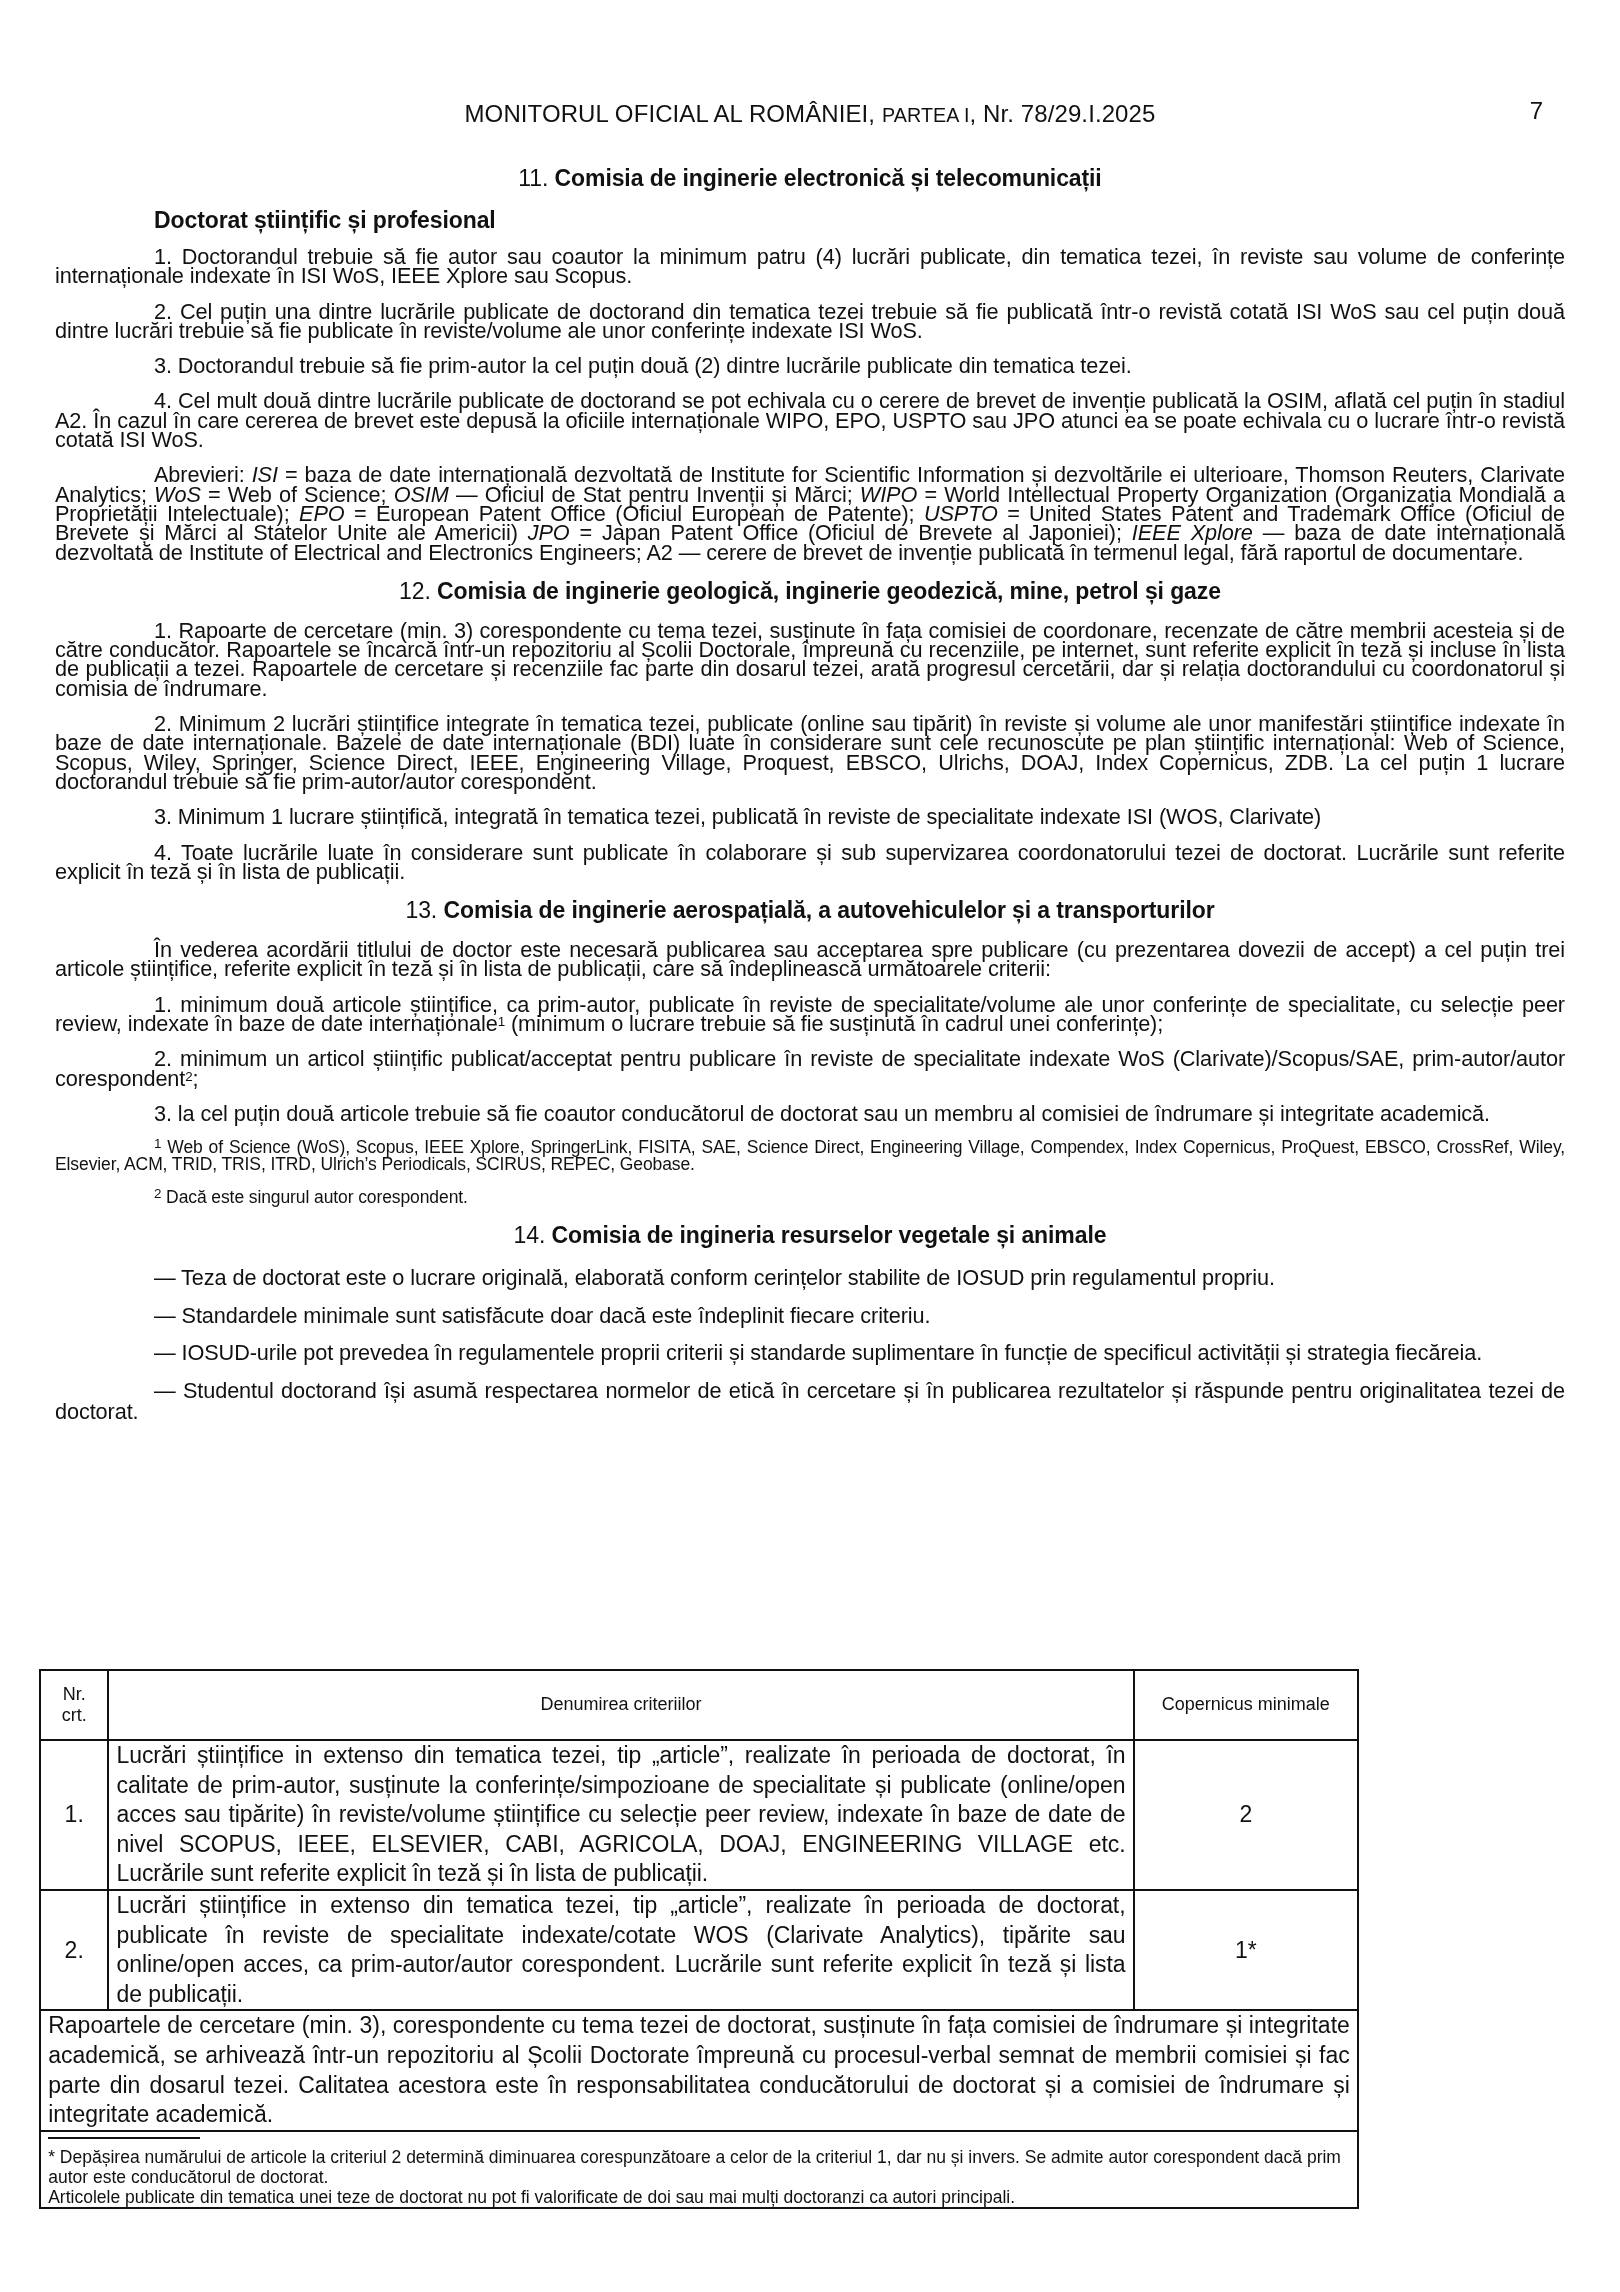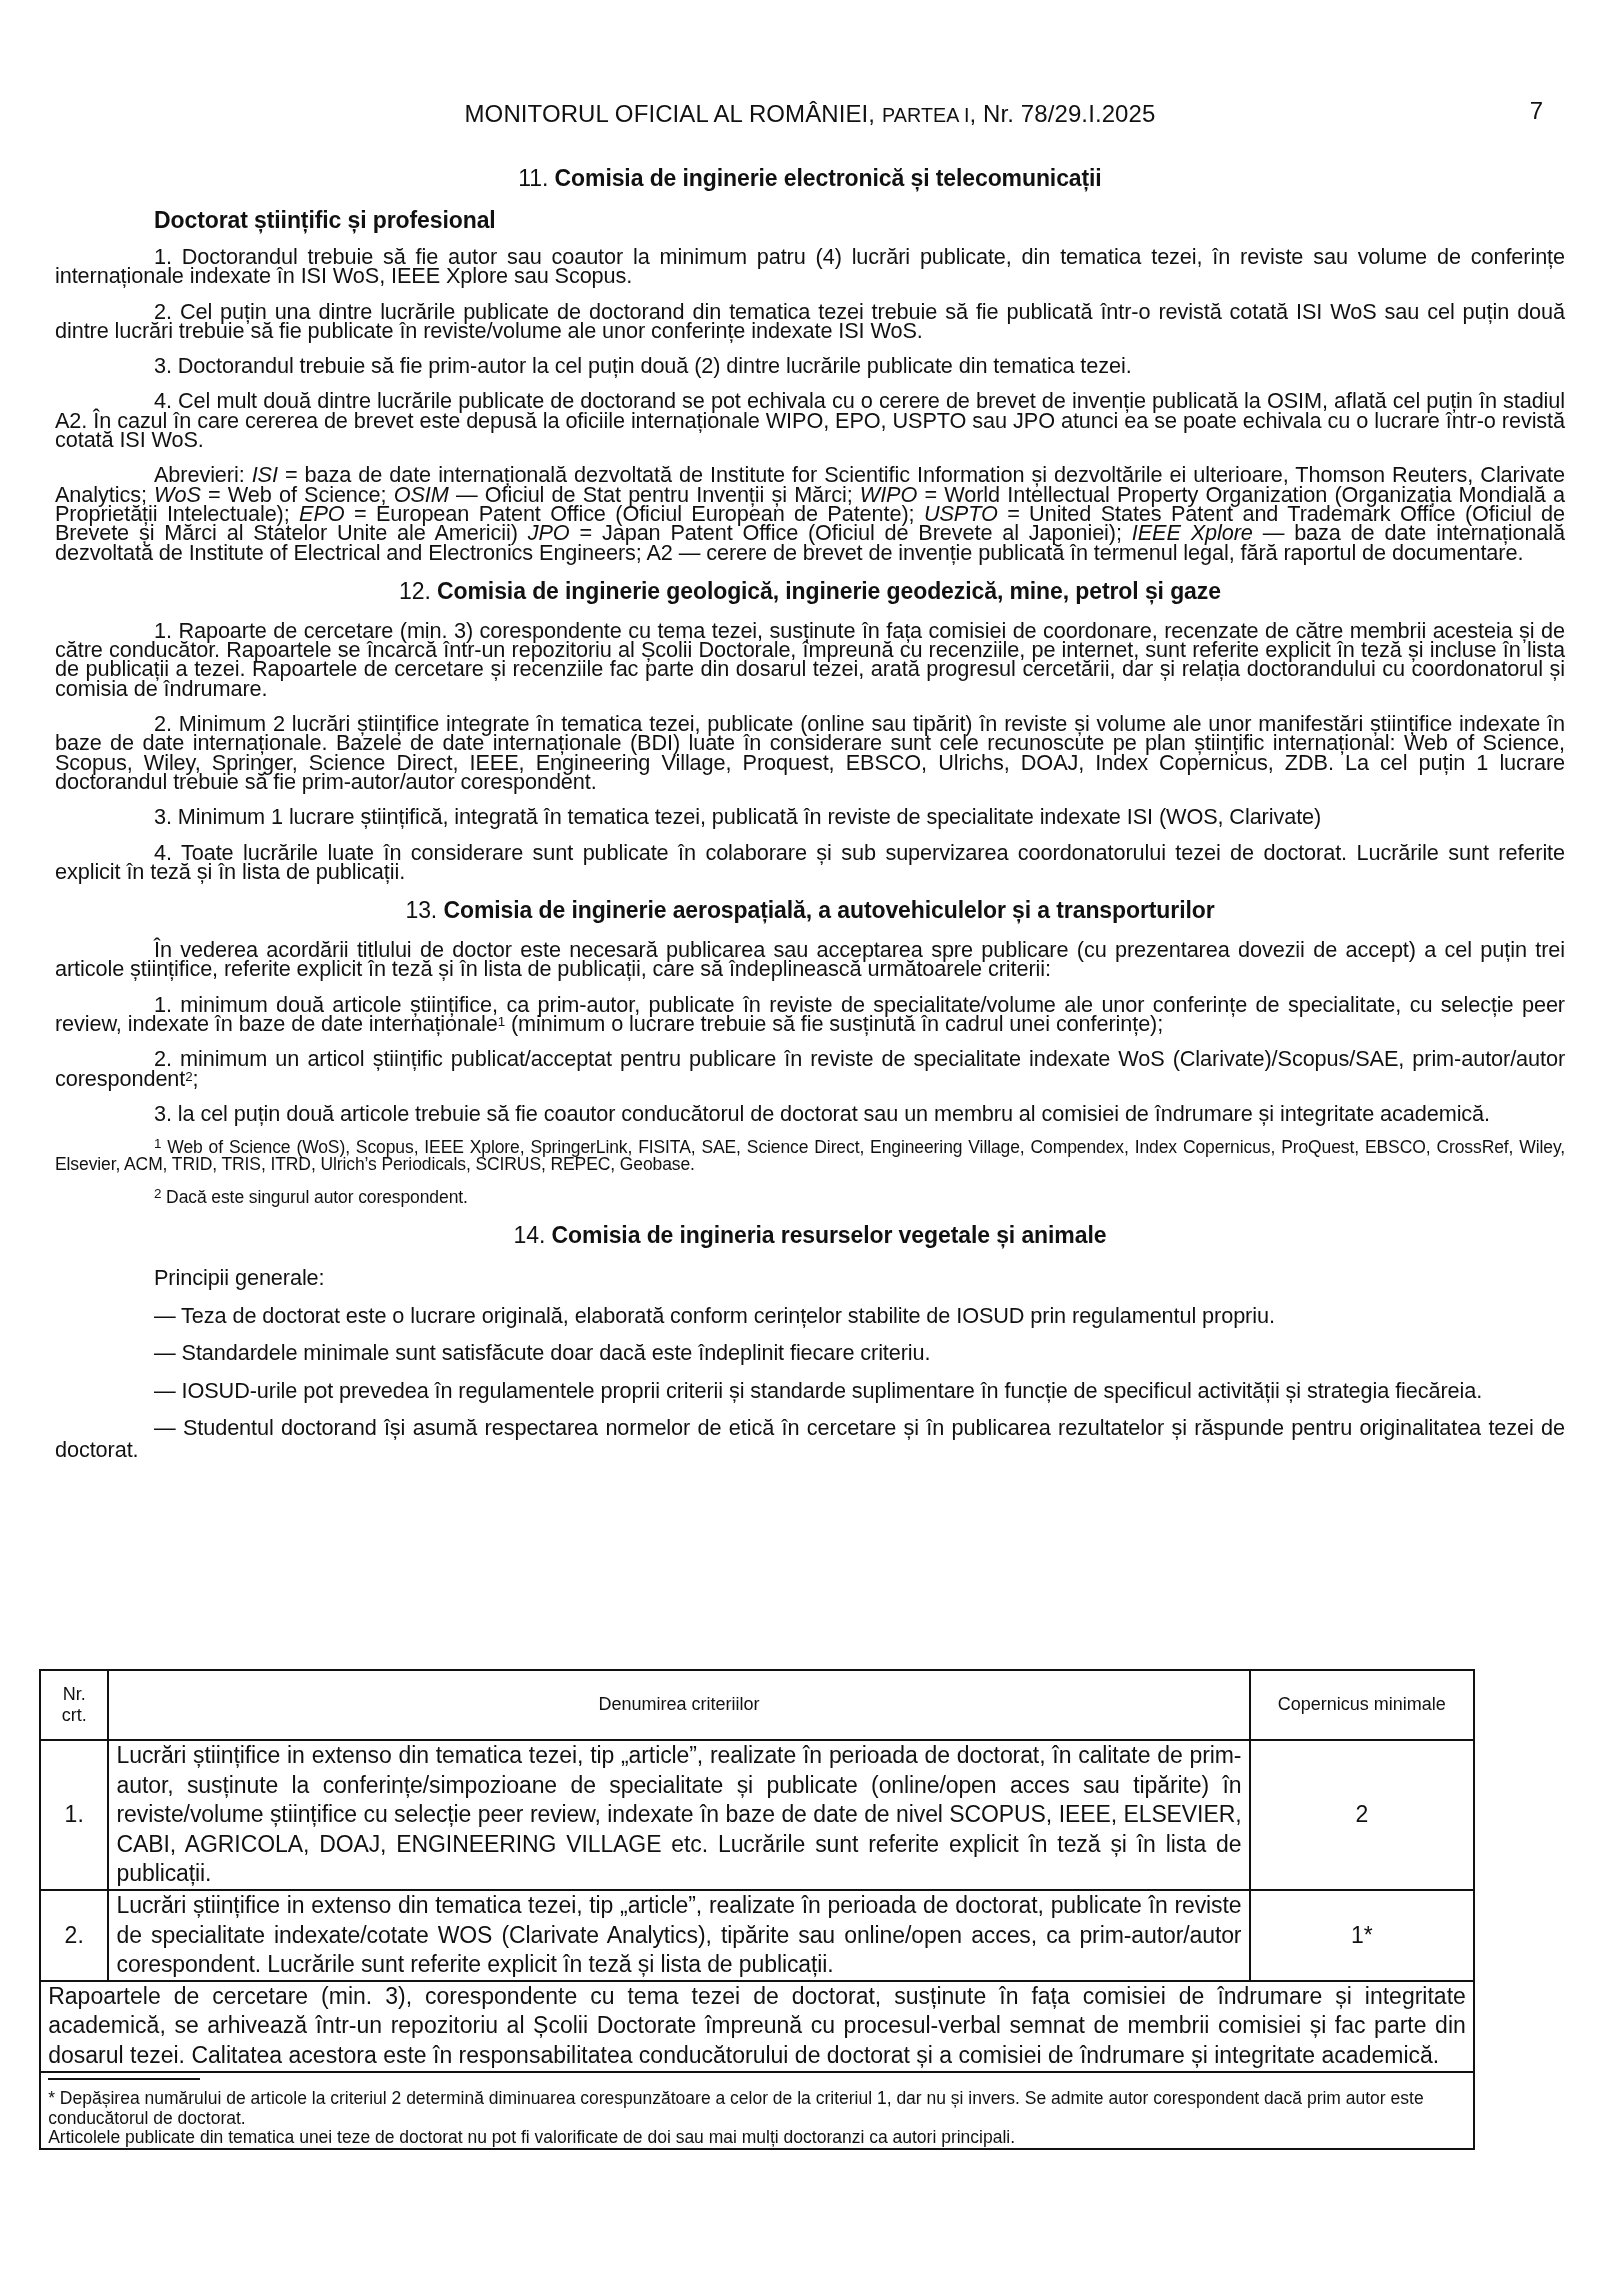--- a/index.html
+++ b/index.html
@@ -18,21 +18,21 @@
     p { margin: 16px; font-size: 21.7px; line-height: 19.3px; text-align: justify; text-align-last: left; letter-spacing: -0.1px; }
     .ind { text-indent: 99px; }
     .ind-block { padding-left: 99px; }
     .sec-title { text-align: center; text-align-last: center; font-size: 23px; line-height: 27px; }
     .sec-title b { font-weight: bold; }
     .bold { font-weight: bold; font-size: 23px; line-height: 19.7px; }
     .fn { font-size: 17.5px; line-height: 17px; }
     sup { font-size: 13.4px; line-height: 0; vertical-align: 5.4px; }
     i { font-style: italic; }
 
-    table.crit { position: absolute; left: 39px; top: 1669px; width: 1436px; border-collapse: collapse; }
+    table.crit { position: absolute; left: 39px; top: 1669px; width: 1320px; border-collapse: collapse; }
     table.crit td, table.crit th { border: 2.7px solid #111; padding: 0 7.2px; vertical-align: middle; }
     table.crit th { font-weight: normal; font-size: 18px; line-height: 21.5px; height: 68px; text-align: center; }
     td.nr { width: 52px; text-align: center; font-size: 23px; }
     td.std { width: 208px; text-align: center; font-size: 23px; }
     td.desc { font-size: 23px; line-height: 29.6px; text-align: justify; text-align-last: left; padding: 3.6px 9px 5.4px 9px; letter-spacing: -0.1px; }
     td.full { font-size: 23px; line-height: 29.6px; text-align: justify; text-align-last: left; padding: 3.6px 7.2px 5.4px 7.2px; }
     td.notes { font-size: 17.5px; line-height: 19.7px; padding: 5.4px 7.2px 7.2px 7.2px; }
     .fn-rule { width: 152px; border-top: 2.7px solid #111; margin: 5.4px 0 9px 0; }
   </style>
 </head>
@@ -77,21 +77,20 @@
       <p class="ind"><span>2. minimum un articol științific publicat/acceptat pentru publicare în reviste de specialitate indexate WoS (Clarivate)/Scopus/SAE, prim-autor/autor corespondent</span><sup>2</sup><span>;</span></p>
       <p class="ind">3. la cel puțin două articole trebuie să fie coautor conducătorul de doctorat sau un membru al comisiei de îndrumare și integritate academică.</p>
       <p class="ind fn" style="margin-top:12.5px;"><sup>1</sup><span> Web of Science (WoS), Scopus, IEEE Xplore, SpringerLink, FISITA, SAE, Science Direct, Engineering Village, Compendex, Index Copernicus, ProQuest, EBSCO, CrossRef, Wiley, Elsevier, ACM, TRID, TRIS, ITRD, Ulrich’s Periodicals, SCIRUS, REPEC, Geobase.</span></p>
       <p class="ind fn"><sup>2</sup><span> Dacă este singurul autor corespondent.</span></p>
     </section>
 
     <section>
       <p class="sec-title" style="margin-top:10.7px; margin-bottom:18px;">
         <span>14. </span><b>Comisia de ingineria resurselor vegetale și animale</b>
       </p>
-      <p class="ind" style="line-height:21.5px;">Principii generale:</p>
       <p class="ind" style="line-height:21.5px;">— Teza de doctorat este o lucrare originală, elaborată conform cerințelor stabilite de IOSUD prin regulamentul propriu.</p>
       <p class="ind" style="line-height:21.5px;">— Standardele minimale sunt satisfăcute doar dacă este îndeplinit fiecare criteriu.</p>
       <p class="ind" style="line-height:21.5px;">— IOSUD-urile pot prevedea în regulamentele proprii criterii și standarde suplimentare în funcție de specificul activității și strategia fiecăreia.</p>
       <p class="ind" style="line-height:21.5px;">— Studentul doctorand își asumă respectarea normelor de etică în cercetare și în publicarea rezultatelor și răspunde pentru originalitatea tezei de doctorat.</p>
     </section>
   </div>
 </div>
 
 <table class="crit">
   <tbody>

